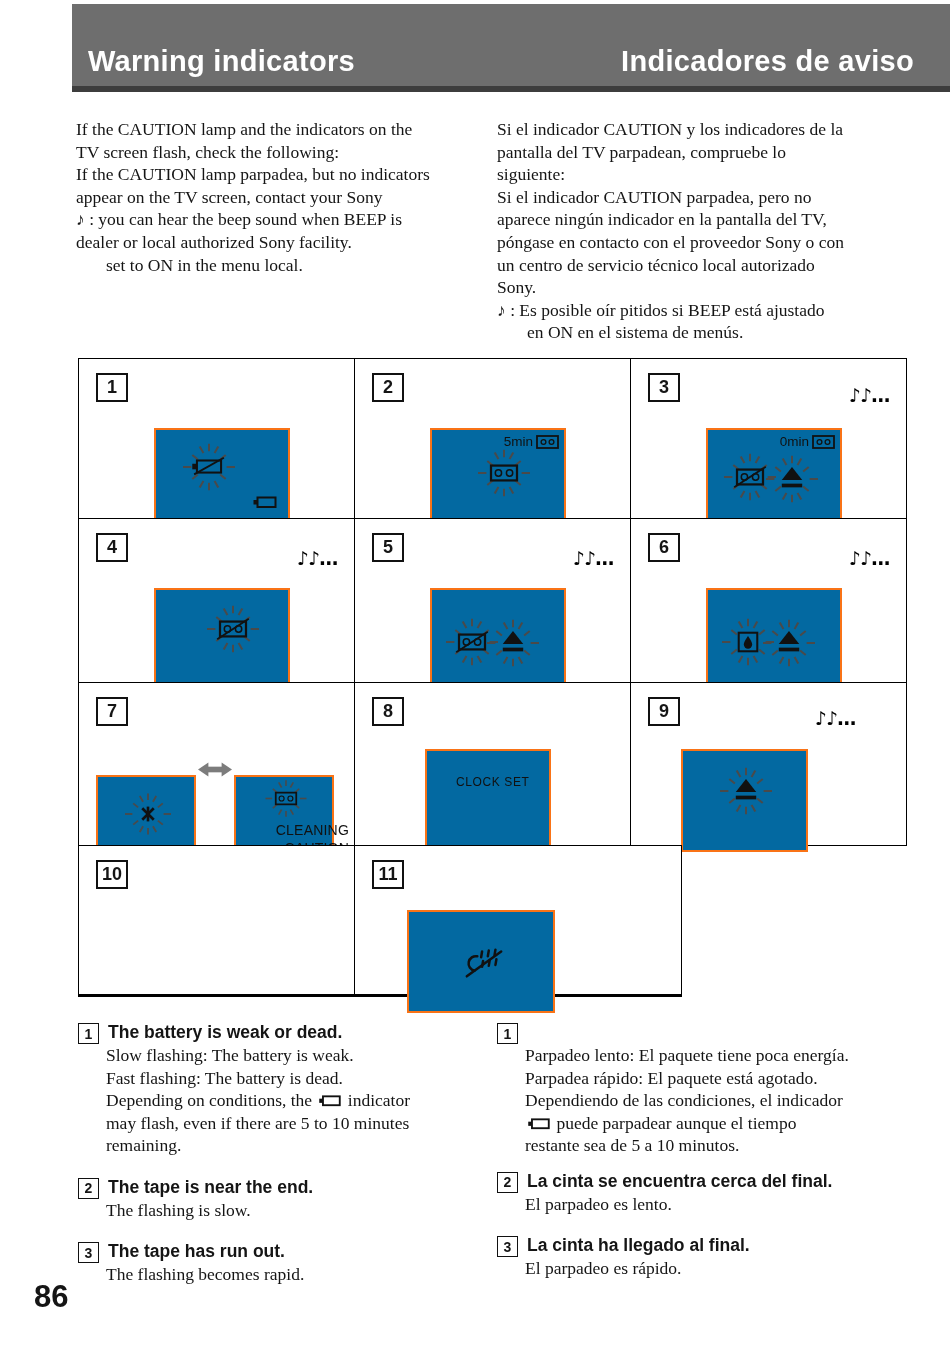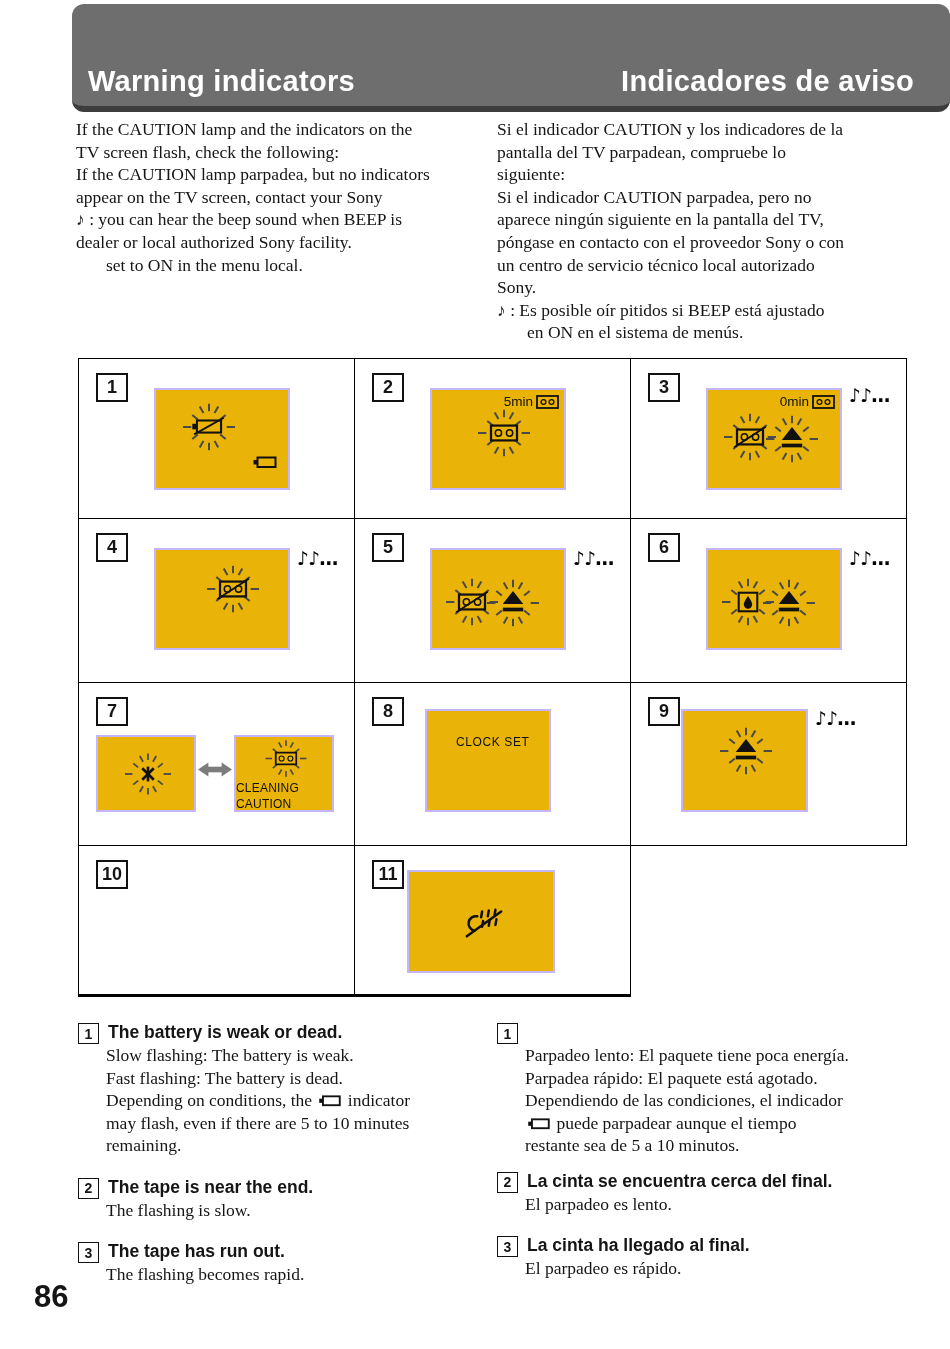--- a/index.html
+++ b/index.html
@@ -1,22 +1,22 @@
 <!DOCTYPE html>
 <html><head>
 <meta charset="utf-8">
 <style>
   html,body{margin:0;padding:0;background:#fff;}
   .page{position:relative;width:950px;height:1349px;background:#fff;overflow:hidden;
         font-family:"Liberation Serif","DejaVu Serif",serif;color:#151515;}
 
   
-  .header-bar{position:absolute;left:72px;top:4px;width:878px;height:108px;background:#6e6e6e;
+  .header-bar{position:absolute;left:72px;top:4px;width:878px;height:88px;background:#6e6e6e;
         border-bottom:6px solid #3d3d3d;box-sizing:border-box;display:flex;align-items:flex-end;
-        justify-content:space-between;padding:0 36px 8px 16px;border-radius:12px;}
+        justify-content:space-between;padding:0 36px 8px 16px;}
   .header-title{font-family:"Liberation Sans","DejaVu Sans",sans-serif;font-weight:bold;
         font-size:29px;color:#fff;letter-spacing:.3px;white-space:nowrap;}
 
   
   .intro{position:absolute;font-size:17.5px;line-height:22.6px;}
   .intro-en{left:76px;top:118px;width:414px;}
   .intro-es{left:497px;top:118px;width:438px;}
   .tline{white-space:nowrap;}
   .tline.indent{padding-left:30px;}
 
@@ -25,43 +25,43 @@
   .c1{left:78px;top:358px;width:277px;height:161px;}
   .c2{left:354px;top:358px;width:277px;height:161px;}
   .c3{left:630px;top:358px;width:277px;height:161px;}
   .c4{left:78px;top:518px;width:277px;height:165px;}
   .c5{left:354px;top:518px;width:277px;height:165px;}
   .c6{left:630px;top:518px;width:277px;height:165px;}
   .c7{left:78px;top:682px;width:277px;height:164px;}
   .c8{left:354px;top:682px;width:277px;height:164px;}
   .c9{left:630px;top:682px;width:277px;height:164px;}
   .c10{left:78px;top:845px;width:277px;height:152px;border-bottom:3px solid #000;}
-  .c11{left:354px;top:845px;width:277px;height:152px;border-bottom:3px solid #000;}
+  .c11{left:354px;top:845px;width:328px;height:152px;border-bottom:3px solid #000;}
 
   .cellnum{position:absolute;left:17px;top:14px;min-width:24px;height:25px;padding:0 2px;
         border:2px solid #111;display:flex;align-items:center;justify-content:center;
         font-family:"Liberation Sans","DejaVu Sans",sans-serif;font-weight:bold;font-size:18px;background:#fff;}
-  .screen{position:absolute;border:2px solid #c4b5fd;background:#eab308;box-sizing:border-box;}
+  .screen{position:absolute;border:2px solid #f97316;background:#0369a1;box-sizing:border-box;margin-top:40px;}
   .scr-main{left:75px;top:29px;width:136px;height:102px;}
   .scr-c8{left:70px;top:26px;width:126px;height:103px;}
   .scr-c9{left:50px;top:26px;width:127px;height:103px;}
   .scr-c10{left:69px;top:25px;width:126px;height:103px;}
   .scr-c11{left:52px;top:24px;width:148px;height:103px;}
   .scr-c7a{left:17px;top:52px;width:100px;height:77px;}
   .scr-c7b{left:155px;top:52px;width:100px;height:77px;}
 
   .fx{position:absolute;}
   .beeps{position:absolute;font-family:"DejaVu Sans",sans-serif;font-weight:bold;font-size:19px;
         letter-spacing:-1px;color:#000;white-space:nowrap;}
   .timelabel{position:absolute;right:5px;top:4px;display:flex;align-items:center;gap:3px;
         font-family:"Liberation Sans","DejaVu Sans",sans-serif;font-size:13.5px;color:#111;}
   .scr-text{position:absolute;font-family:"Liberation Sans","DejaVu Sans",sans-serif;color:#111;}
   .clockset{left:29px;top:24px;font-size:12px;letter-spacing:.6px;}
   .lithium{left:26px;top:20px;font-size:12px;line-height:1.65;}
-  .cleaning{left:0;top:44px;width:100%;text-align:left;font-size:12px;line-height:1.3;letter-spacing:.2px;}
+  .cleaning{left:17px;top:44px;width:100%;text-align:right;font-size:14px;line-height:1.3;letter-spacing:.2px;}
   .arrow7{position:absolute;left:119px;top:78px;}
 
   
   .items{position:absolute;font-size:17.5px;line-height:22.5px;}
   .items-en{left:78px;top:1021px;width:416px;}
   .items-es{left:497px;top:1021px;width:442px;}
   .item{margin-bottom:19px;}
   .item-head{display:flex;gap:9px;font-family:"Liberation Sans","DejaVu Sans",sans-serif;
         font-weight:bold;font-size:17.5px;line-height:22px;}
   .item-badge{flex:0 0 auto;min-width:17px;height:19px;padding:0 1px;margin-top:2px;border:1.5px solid #111;
@@ -147,21 +147,21 @@
     <div class="tline">♪ : you can hear the beep sound when BEEP is</div>
     <div class="tline">dealer or local authorized Sony facility.</div>
     <div class="tline indent">set to ON in the menu local.</div>
   </div>
 
   <div class="intro intro-es">
     <div class="tline">Si el indicador CAUTION y los indicadores de la</div>
     <div class="tline">pantalla del TV parpadean, compruebe lo</div>
     <div class="tline">siguiente:</div>
     <div class="tline">Si el indicador CAUTION parpadea, pero no</div>
-    <div class="tline">aparece ningún siguiente en la pantalla del TV,</div>
+    <div class="tline">aparece ningún indicador en la pantalla del TV,</div>
     <div class="tline">póngase en contacto con el proveedor Sony o con</div>
     <div class="tline">un centro de servicio técnico local autorizado</div>
     <div class="tline">Sony.</div>
     <div class="tline">♪ : Es posible oír pitidos si BEEP está ajustado</div>
     <div class="tline indent">en ON en el sistema de menús.</div>
   </div>
 
   <div class="cell c1">
     <div class="cellnum">1</div>
     <div class="screen scr-main">

